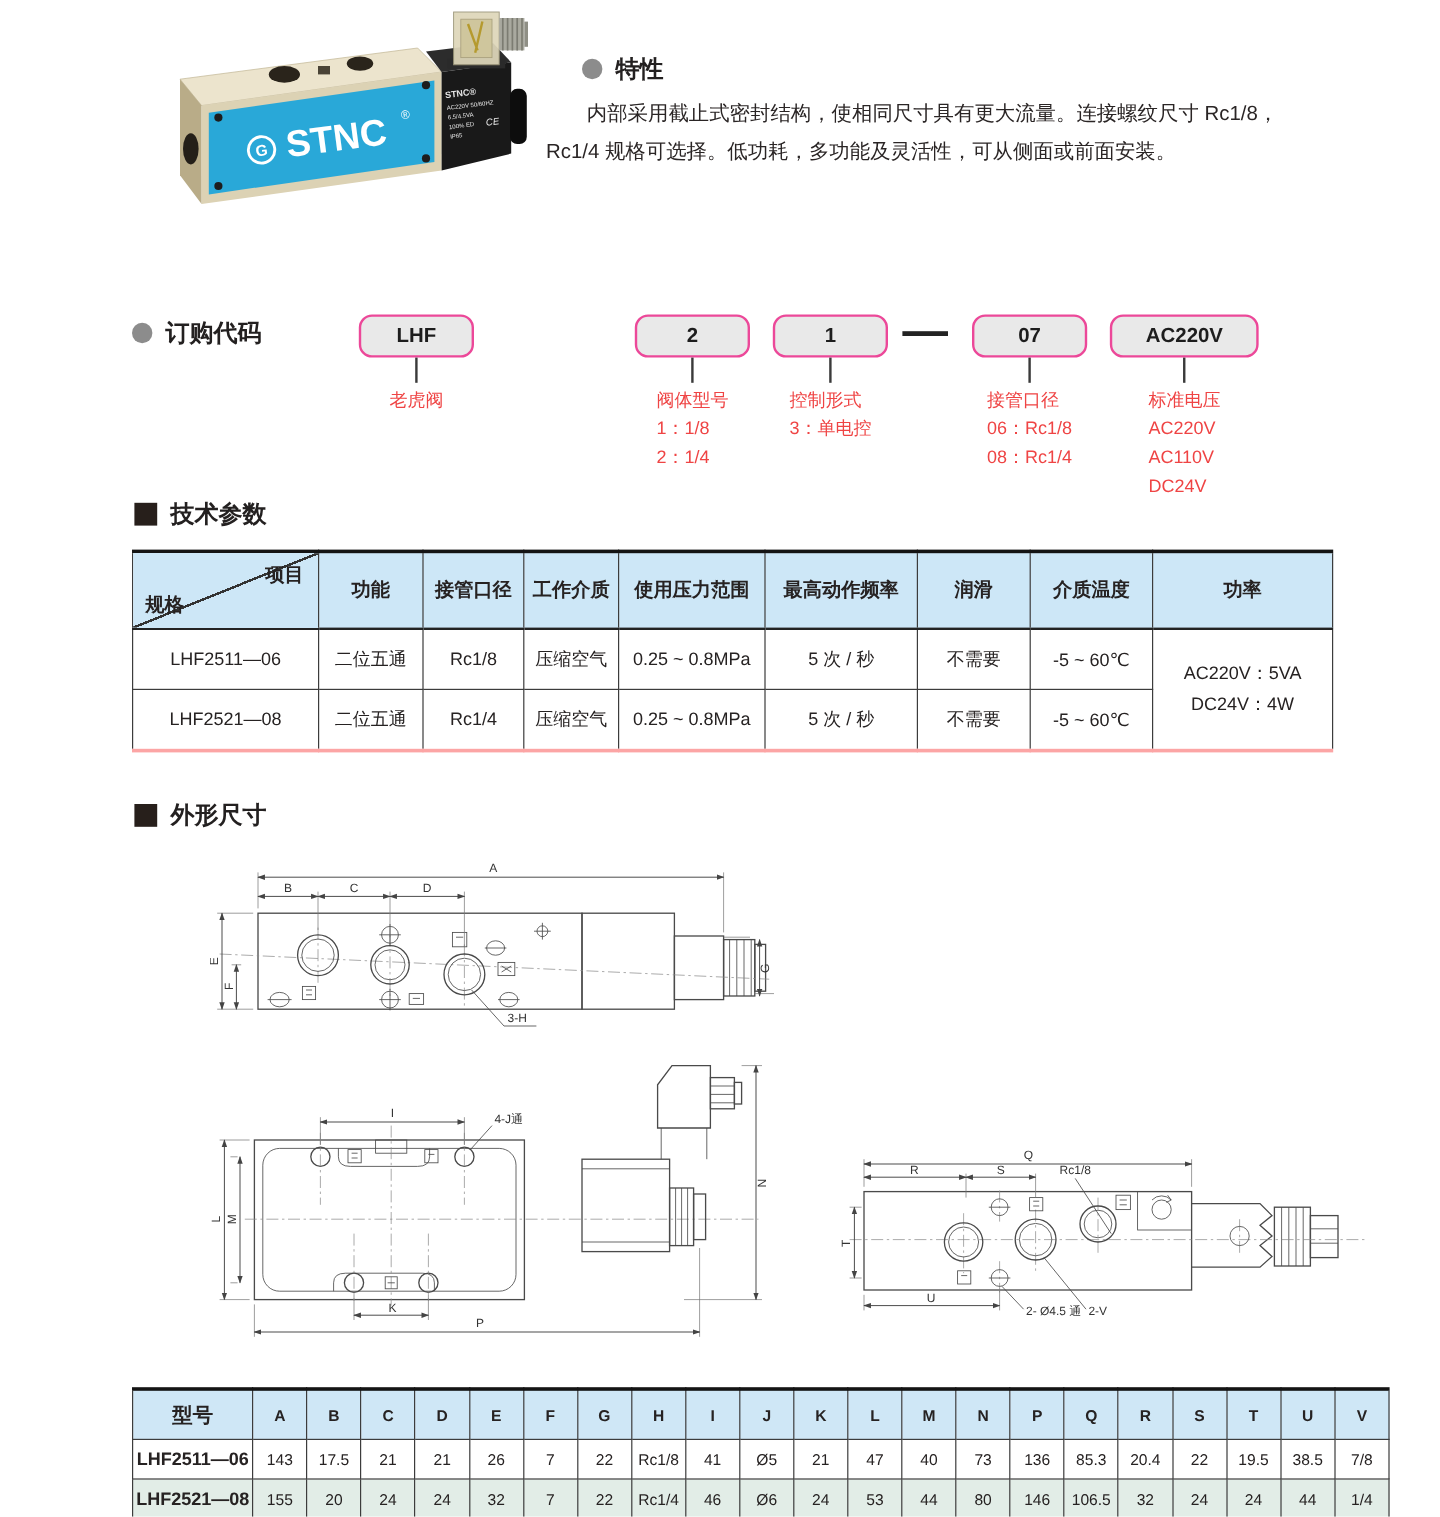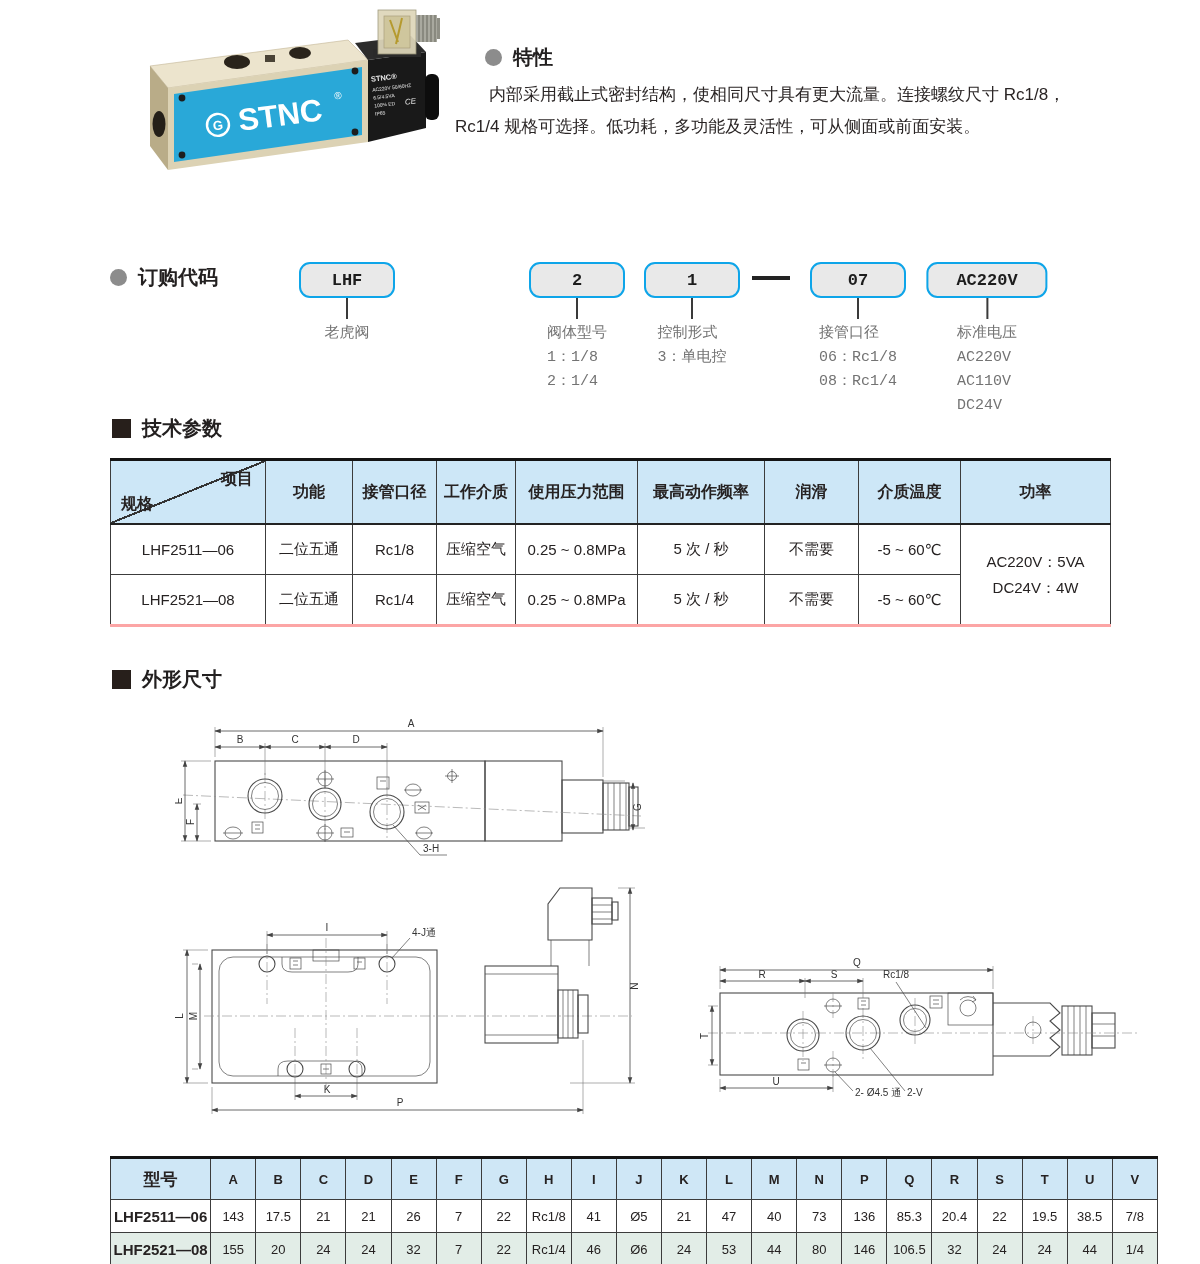--- a/index.html
+++ b/index.html
@@ -16,28 +16,28 @@
   .photo{position:absolute;left:110px;top:0;}
 
   
   .features{position:absolute;left:455px;top:44px;width:748px;}
   .features .sec-head{margin-left:30px;}
   .feat-text{margin:8px 0 0 0;font-size:17px;line-height:1.9;color:#2a2525;}
   .feat-l1{display:block;text-indent:2em;}
   .feat-l2{display:block;}
 
   
-  .ordering{position:absolute;left:110px;top:252px;width:1090px;height:160px;font-family:Liberation Mono, monospace;}
+  .ordering{position:absolute;left:110px;top:252px;width:1090px;height:160px;}
   .ordering .sec-head{position:absolute;left:0;top:12px;}
   .code-group{position:absolute;top:10px;transform:translateX(-50%);display:flex;flex-direction:column;align-items:center;}
   .cg1{left:237px;}.cg2{left:351px;}.cg3{left:467px;}.cg4{left:582px;}.cg5{left:748px;}.cg6{left:877px;}
-  .code-box{min-width:36px;padding:0 28px;height:32px;border:2px solid #0ea5e9;border-radius:11px;background:#e9e9e9;
+  .code-box{min-width:36px;padding:0 28px;height:32px;border:2px solid #ec4899;border-radius:11px;background:#e9e9e9;
             display:flex;align-items:center;justify-content:center;font-size:17px;font-weight:bold;color:#1d1d1d;}
   .stem{width:2px;height:21px;background:#3a3a3a;}
-  .code-label{margin-top:3px;font-size:15px;line-height:1.6;text-align:center;color:#737373;}
+  .code-label{margin-top:3px;font-size:15px;line-height:1.6;text-align:center;color:#ef4444;}
   .cg3 .code-label,.cg4 .code-label,.cg5 .code-label,.cg6 .code-label{text-align:left;}
   .code-dash{position:absolute;left:642px;top:24px;width:38px;height:4px;background:#232323;}
 
   
   .tech-head{position:absolute;left:112px;top:415px;}
   table.tech{position:absolute;left:110px;top:458px;width:1000px;border-collapse:collapse;table-layout:fixed;
              border-top:3px solid #141414;border-bottom:3px solid #fca5a5;}
   table.tech td{border:1px solid #3c3c3c;text-align:center;vertical-align:middle;font-size:15px;padding:0 2px;}
   table.tech tr.head td{background:#cde7f7;font-weight:bold;font-size:16px;height:62px;border-bottom:2px solid #232323;}
   table.tech tr.body td{height:49px;background:#fff;}

